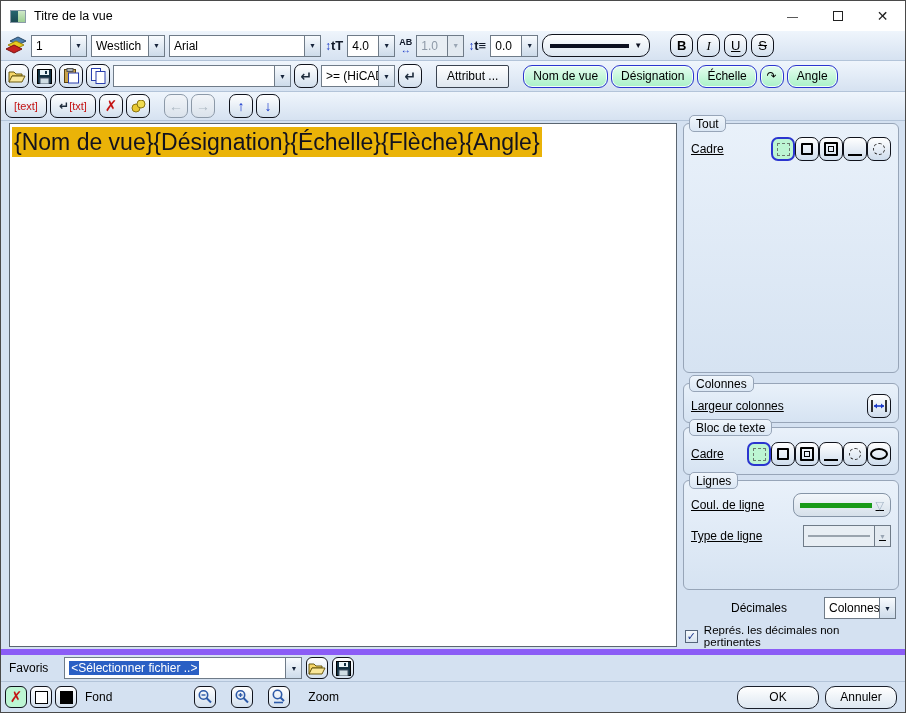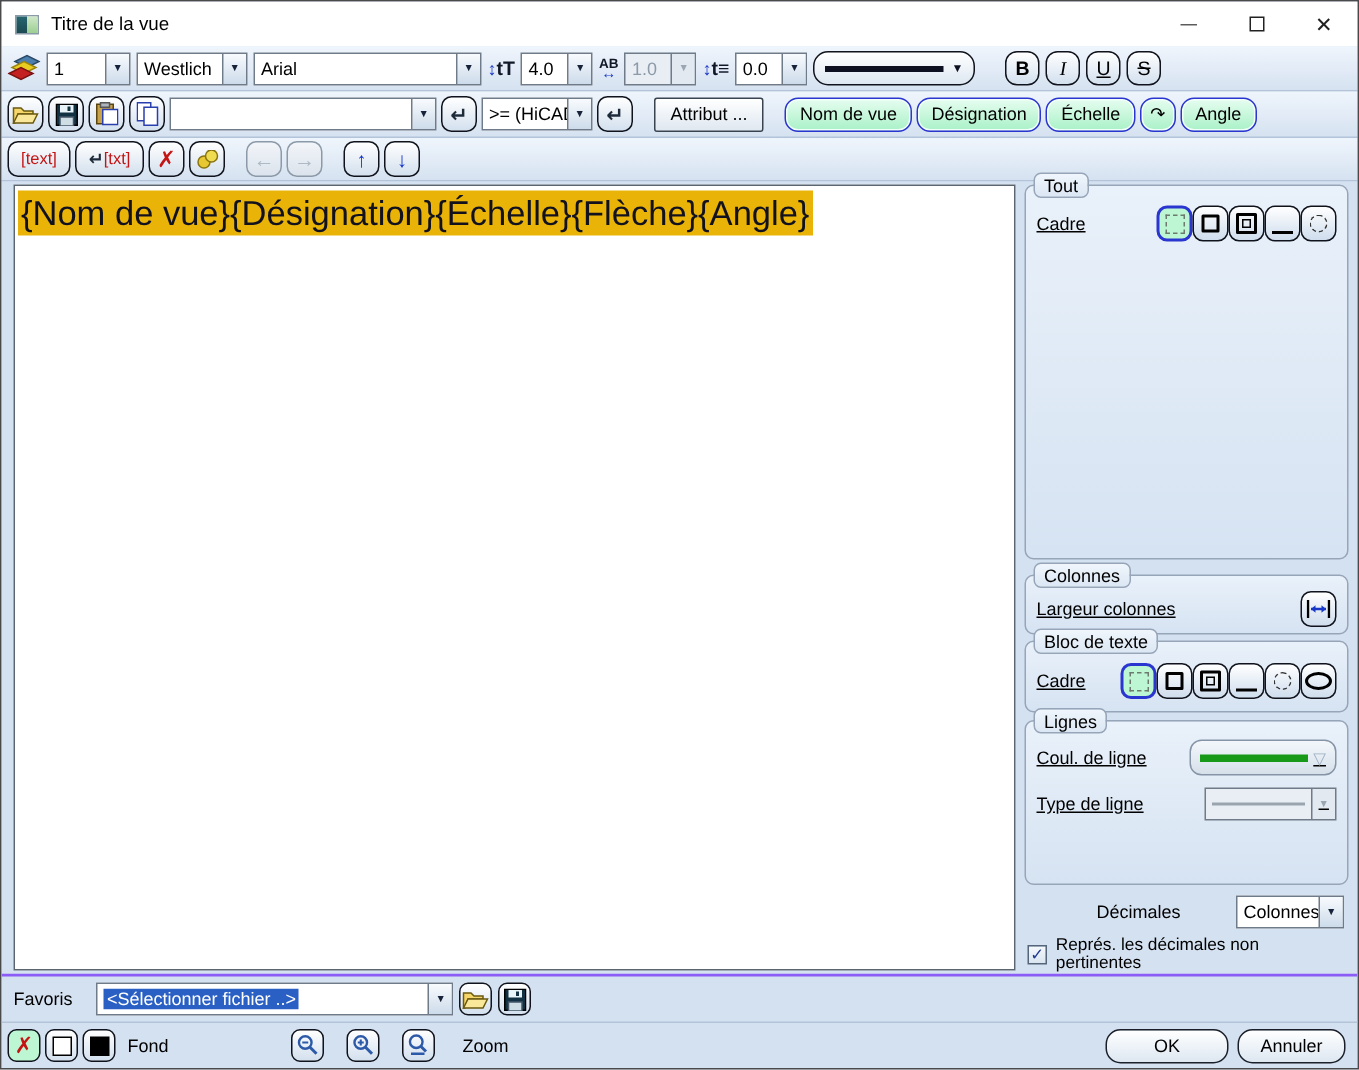--- a/index.html
+++ b/index.html
@@ -90,21 +90,21 @@
 
   .color-combo { width:98px; height:24px; border:1px solid #8594a6; border-radius:8px; background:linear-gradient(#f3f7fb,#d6e0ea); display:flex; align-items:center; padding:0 6px; gap:4px; }
   .color-combo .cline { flex:1; height:5px; background:#189a18; }
   .color-combo .nab { color:#9fb0c2; font-size:11px; }
   .type-combo { width:88px; }
   .type-combo .gline { flex:1; height:2px; background:#9aa4ae; margin:0 4px; }
 
   .chk { width:13px; height:13px; border:1px solid #55657a; background:linear-gradient(#f5f9fc,#d9e5f0); display:flex; align-items:center; justify-content:center; font-size:11px; font-weight:bold; color:#1f3a8f; margin-right:6px; }
 
   
-  .favrow { height:32px; display:flex; align-items:center; border-top:2px solid #8b5cf6; padding:0 8px; gap:4px; background:#d4e1f1; }
+  .favrow { height:32px; display:flex; align-items:center; border-top:6px solid #8b5cf6; padding:0 8px; gap:4px; background:#d4e1f1; }
   .fav-combo { width:238px; margin-left:12px; }
   .fav-combo .sel-text { background:#2a5fc4; color:#fff; padding:0 2px; }
   .footrow { height:31px; display:flex; align-items:center; border-top:1px solid #b3c4d9; padding:0 4px; background:#d4e1f1; }
   .fond-sel { background:#bdf6d3; }
   .sw-white { width:13px; height:13px; background:#fff; border:1px solid #000; }
   .sw-black { width:13px; height:13px; background:#000; }
   .ok-btn, .cancel-btn { height:23px; border:1px solid #1a1f2a; border-radius:10px; background:linear-gradient(#ffffff,#dde7f1); display:flex; align-items:center; justify-content:center; }
   .ok-btn { width:82px; } .cancel-btn { width:72px; }
   svg { display:block; }
 </style>

